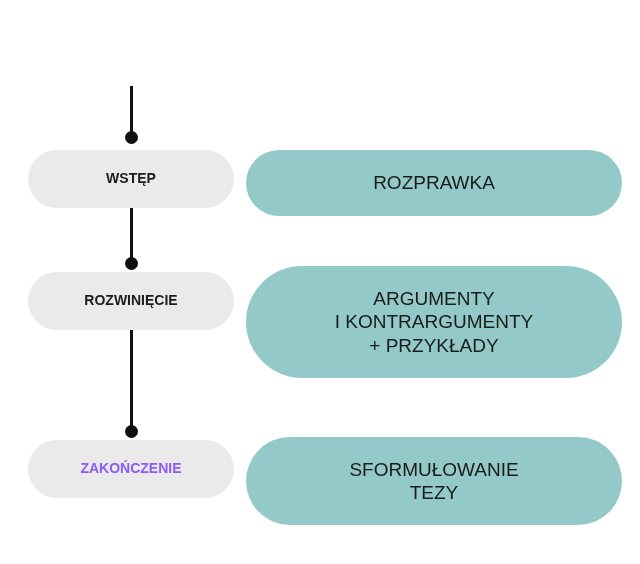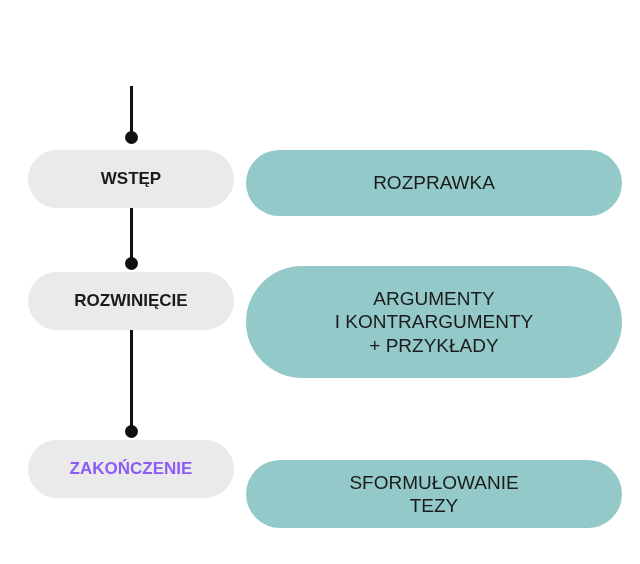--- a/index.html
+++ b/index.html
@@ -40,36 +40,36 @@
     height: 56px;
     font-size: 28px;
     font-weight: bold;
     letter-spacing: 0.5px;
   }
 
   .stage-pill {
     left: 28px;
     width: 206px;
     height: 58px;
-    font-size: 17px;
+    font-size: 14px;
     font-weight: bold;
   }
   .stage-1 { top: 150px; }
   .stage-2 { top: 272px; }
   .stage-3 { top: 440px; }
 
   .detail-pill {
     left: 246px;
     width: 376px;
     font-size: 19px;
     font-weight: normal;
   }
   .detail-1 { top: 150px; height: 66px; }
   .detail-2 { top: 266px; height: 112px; }
-  .detail-3 { top: 460px; height: 68px; }
+  .detail-3 { top: 437px; height: 88px; }
 
   
   .connector {
     position: absolute;
     background: #111111;
     width: 3px;
   }
   .conn-1 { left: 130px; top: 86px;  height: 52px; }
   .conn-2 { left: 130px; top: 208px; height: 56px; }
   .conn-3 { left: 130px; top: 330px; height: 102px; }

